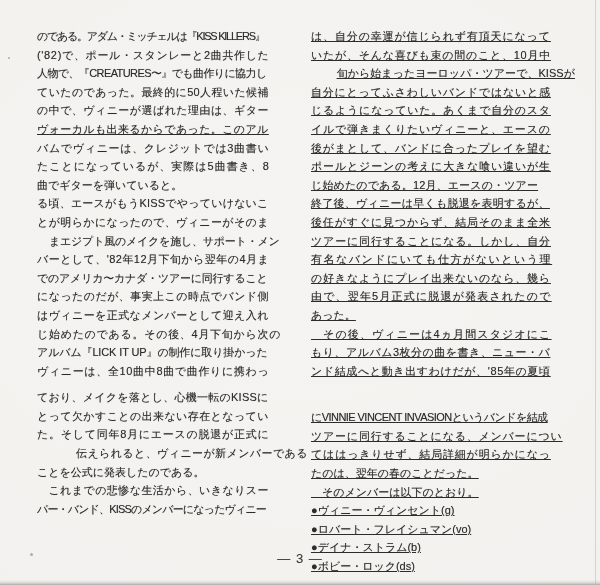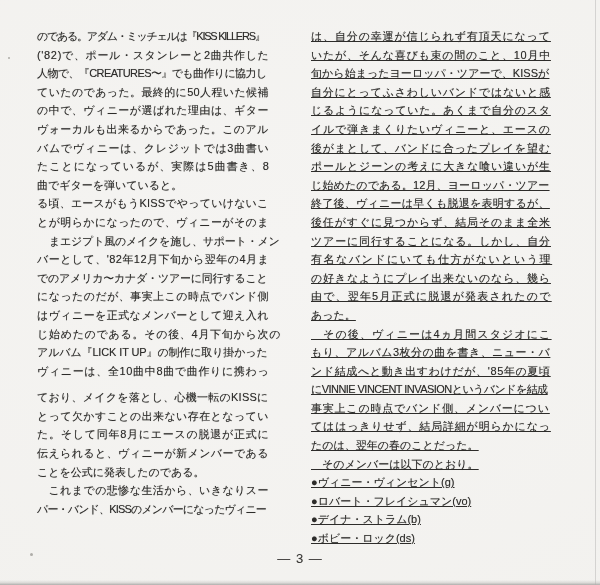--- a/index.html
+++ b/index.html
@@ -62,64 +62,64 @@
 </head>
 <body>
 
 <div class="page">
   <div class="col col-left">
       <div class="line just" style="letter-spacing: -1.25px;">のである。アダム・ミッチェルは『KISS KILLERS』</div>
       <div class="line just" style="letter-spacing: 0.66px;">('82)で、ポール・スタンレーと2曲共作した</div>
       <div class="line just" style="letter-spacing: -0.6px;">人物で、『CREATURES〜』でも曲作りに協力し</div>
       <div class="line just" style="letter-spacing: 0.37px;">ていたのであった。最終的に50人程いた候補</div>
       <div class="line just" style="letter-spacing: 0.44px;">の中で、ヴィニーが選ばれた理由は、ギター</div>
-      <div class="line just" style="letter-spacing: 0.38px;">ヴォーカルも出来るからであった。このアル</div>
+      <div class="line just" style="letter-spacing: 0.38px; text-decoration: underline;">ヴォーカルも出来るからであった。このアル</div>
       <div class="line just" style="letter-spacing: 0.67px;">バムでヴィニーは、クレジットでは3曲書い</div>
       <div class="line just" style="letter-spacing: 0.98px;">たことになっているが、実際は5曲書き、8</div>
       <div class="line" style="letter-spacing: 0px;">曲でギターを弾いていると。</div>
       <div class="line just" style="letter-spacing: 0.21px;">る頃、エースがもうKISSでやっていけないこ</div>
       <div class="line just" style="letter-spacing: 0.37px;">とが明らかになったので、ヴィニーがそのま</div>
       <div class="line just" style="letter-spacing: -0.22px; margin-left: 12px;">まエジプト風のメイクを施し、サポート・メン</div>
       <div class="line just" style="letter-spacing: 0.45px;">バーとして、'82年12月下旬から翌年の4月ま</div>
       <div class="line just" style="letter-spacing: -0.22px;">でのアメリカ〜カナダ・ツアーに同行すること</div>
       <div class="line just" style="letter-spacing: 0.43px;">になったのだが、事実上この時点でバンド側</div>
       <div class="line just" style="letter-spacing: 0.41px;">はヴィニーを正式なメンバーとして迎え入れ</div>
       <div class="line just" style="letter-spacing: 0.71px;">じ始めたのである。その後、4月下旬から次の</div>
       <div class="line just" style="letter-spacing: -0.13px;">アルバム『LICK IT UP』の制作に取り掛かった</div>
       <div class="line just" style="letter-spacing: 0.65px;">ヴィニーは、全10曲中8曲で曲作りに携わっ</div>
       <div class="line just" style="letter-spacing: 0.26px; margin-top: 8px;">ており、メイクを落とし、心機一転のKISSに</div>
       <div class="line just" style="letter-spacing: 0.4px;">とって欠かすことの出来ない存在となってい</div>
       <div class="line just" style="letter-spacing: 0.74px;">た。そして同年8月にエースの脱退が正式に</div>
-      <div class="line just" style="letter-spacing: 0.4px;">伝えられると、ヴィニーが新メンバーである</div>
+      <div class="line just" style="letter-spacing: 0.4px; margin-left: 39px;">伝えられると、ヴィニーが新メンバーである</div>
       <div class="line" style="letter-spacing: 0px;">ことを公式に発表したのである。</div>
       <div class="line just" style="letter-spacing: 0.43px;">　これまでの悲惨な生活から、いきなりスー</div>
       <div class="line just" style="letter-spacing: -0.83px;">パー・バンド、KISSのメンバーになったヴィニー</div>
     </div>
   <div class="col col-right">
       <div class="line just" style="letter-spacing: 0.85px;">は、自分の幸運が信じられず有頂天になって</div>
       <div class="line just" style="letter-spacing: 0.74px;">いたが、そんな喜びも束の間のこと、10月中</div>
-      <div class="line just" style="letter-spacing: 0.04px;">旬から始まったヨーロッパ・ツアーで、KISSが</div>
+      <div class="line just" style="letter-spacing: 0.04px; text-align: right;">旬から始まったヨーロッパ・ツアーで、KISSが</div>
       <div class="line just" style="letter-spacing: 0.77px;">自分にとってふさわしいバンドではないと感</div>
       <div class="line just" style="letter-spacing: 0.77px;">じるようになっていた。あくまで自分のスタ</div>
       <div class="line just" style="letter-spacing: 0.78px;">イルで弾きまくりたいヴィニーと、エースの</div>
       <div class="line just" style="letter-spacing: 0.78px;">後がまとして、バンドに合ったプレイを望む</div>
       <div class="line just" style="letter-spacing: 0.83px;">ポールとジーンの考えに大きな喰い違いが生</div>
-      <div class="line just" style="letter-spacing: 0.13px;">じ始めたのである。12月、ヨーロッパ・ツアー</div>
+      <div class="line just" style="letter-spacing: 0.13px;">じ始めたのである。12月、エースの・ツアー</div>
       <div class="line just" style="letter-spacing: 0.25px;">終了後、ヴィニーは早くも脱退を表明するが、</div>
       <div class="line just" style="letter-spacing: 0.84px;">後任がすぐに見つからず、結局そのまま全米</div>
       <div class="line just" style="letter-spacing: 0.83px;">ツアーに同行することになる。しかし、自分</div>
       <div class="line just" style="letter-spacing: 1.5px;">有名なバンドにいても仕方がないという理</div>
       <div class="line just" style="letter-spacing: 0.8px;">の好きなようにプレイ出来ないのなら、幾ら</div>
       <div class="line just" style="letter-spacing: 1.17px;">由で、翌年5月正式に脱退が発表されたので</div>
       <div class="line" style="letter-spacing: 0px;">あった。</div>
       <div class="line just" style="letter-spacing: 1.1px;">　その後、ヴィニーは4ヵ月間スタジオにこ</div>
       <div class="line just" style="letter-spacing: 0.48px;">もり、アルバム3枚分の曲を書き、ニュー・バ</div>
       <div class="line just" style="letter-spacing: 0.61px;">ンド結成へと動き出すわけだが、'85年の夏頃</div>
-      <div class="line just" style="letter-spacing: -0.55px;">にVINNIE VINCENT INVASIONというバンドを結成</div>
-      <div class="line just" style="letter-spacing: 0.78px;">事実上この時点でバンド側、メンバーについ</div>
+      <div class="line just" style="letter-spacing: -0.55px; margin-top: 28px;">にVINNIE VINCENT INVASIONというバンドを結成</div>
+      <div class="line just" style="letter-spacing: 0.78px;">ツアーに同行することになる、メンバーについ</div>
       <div class="line just" style="letter-spacing: 0.81px;">てははっきりせず、結局詳細が明らかになっ</div>
       <div class="line" style="letter-spacing: 0px;">たのは、翌年の春のことだった。</div>
       <div class="line" style="letter-spacing: 0px;">　そのメンバーは以下のとおり。</div>
       <div class="line" style="letter-spacing: 0px;">●ヴィニー・ヴィンセント(g)</div>
       <div class="line" style="letter-spacing: 0px;">●ロバート・フレイシュマン(vo)</div>
       <div class="line" style="letter-spacing: 0px;">●デイナ・ストラム(b)</div>
       <div class="line" style="letter-spacing: 0px;">●ボビー・ロック(ds)</div>
     </div>
   <div class="page-number">― 3 ―</div>
   <div class="edge-bottom"></div>

